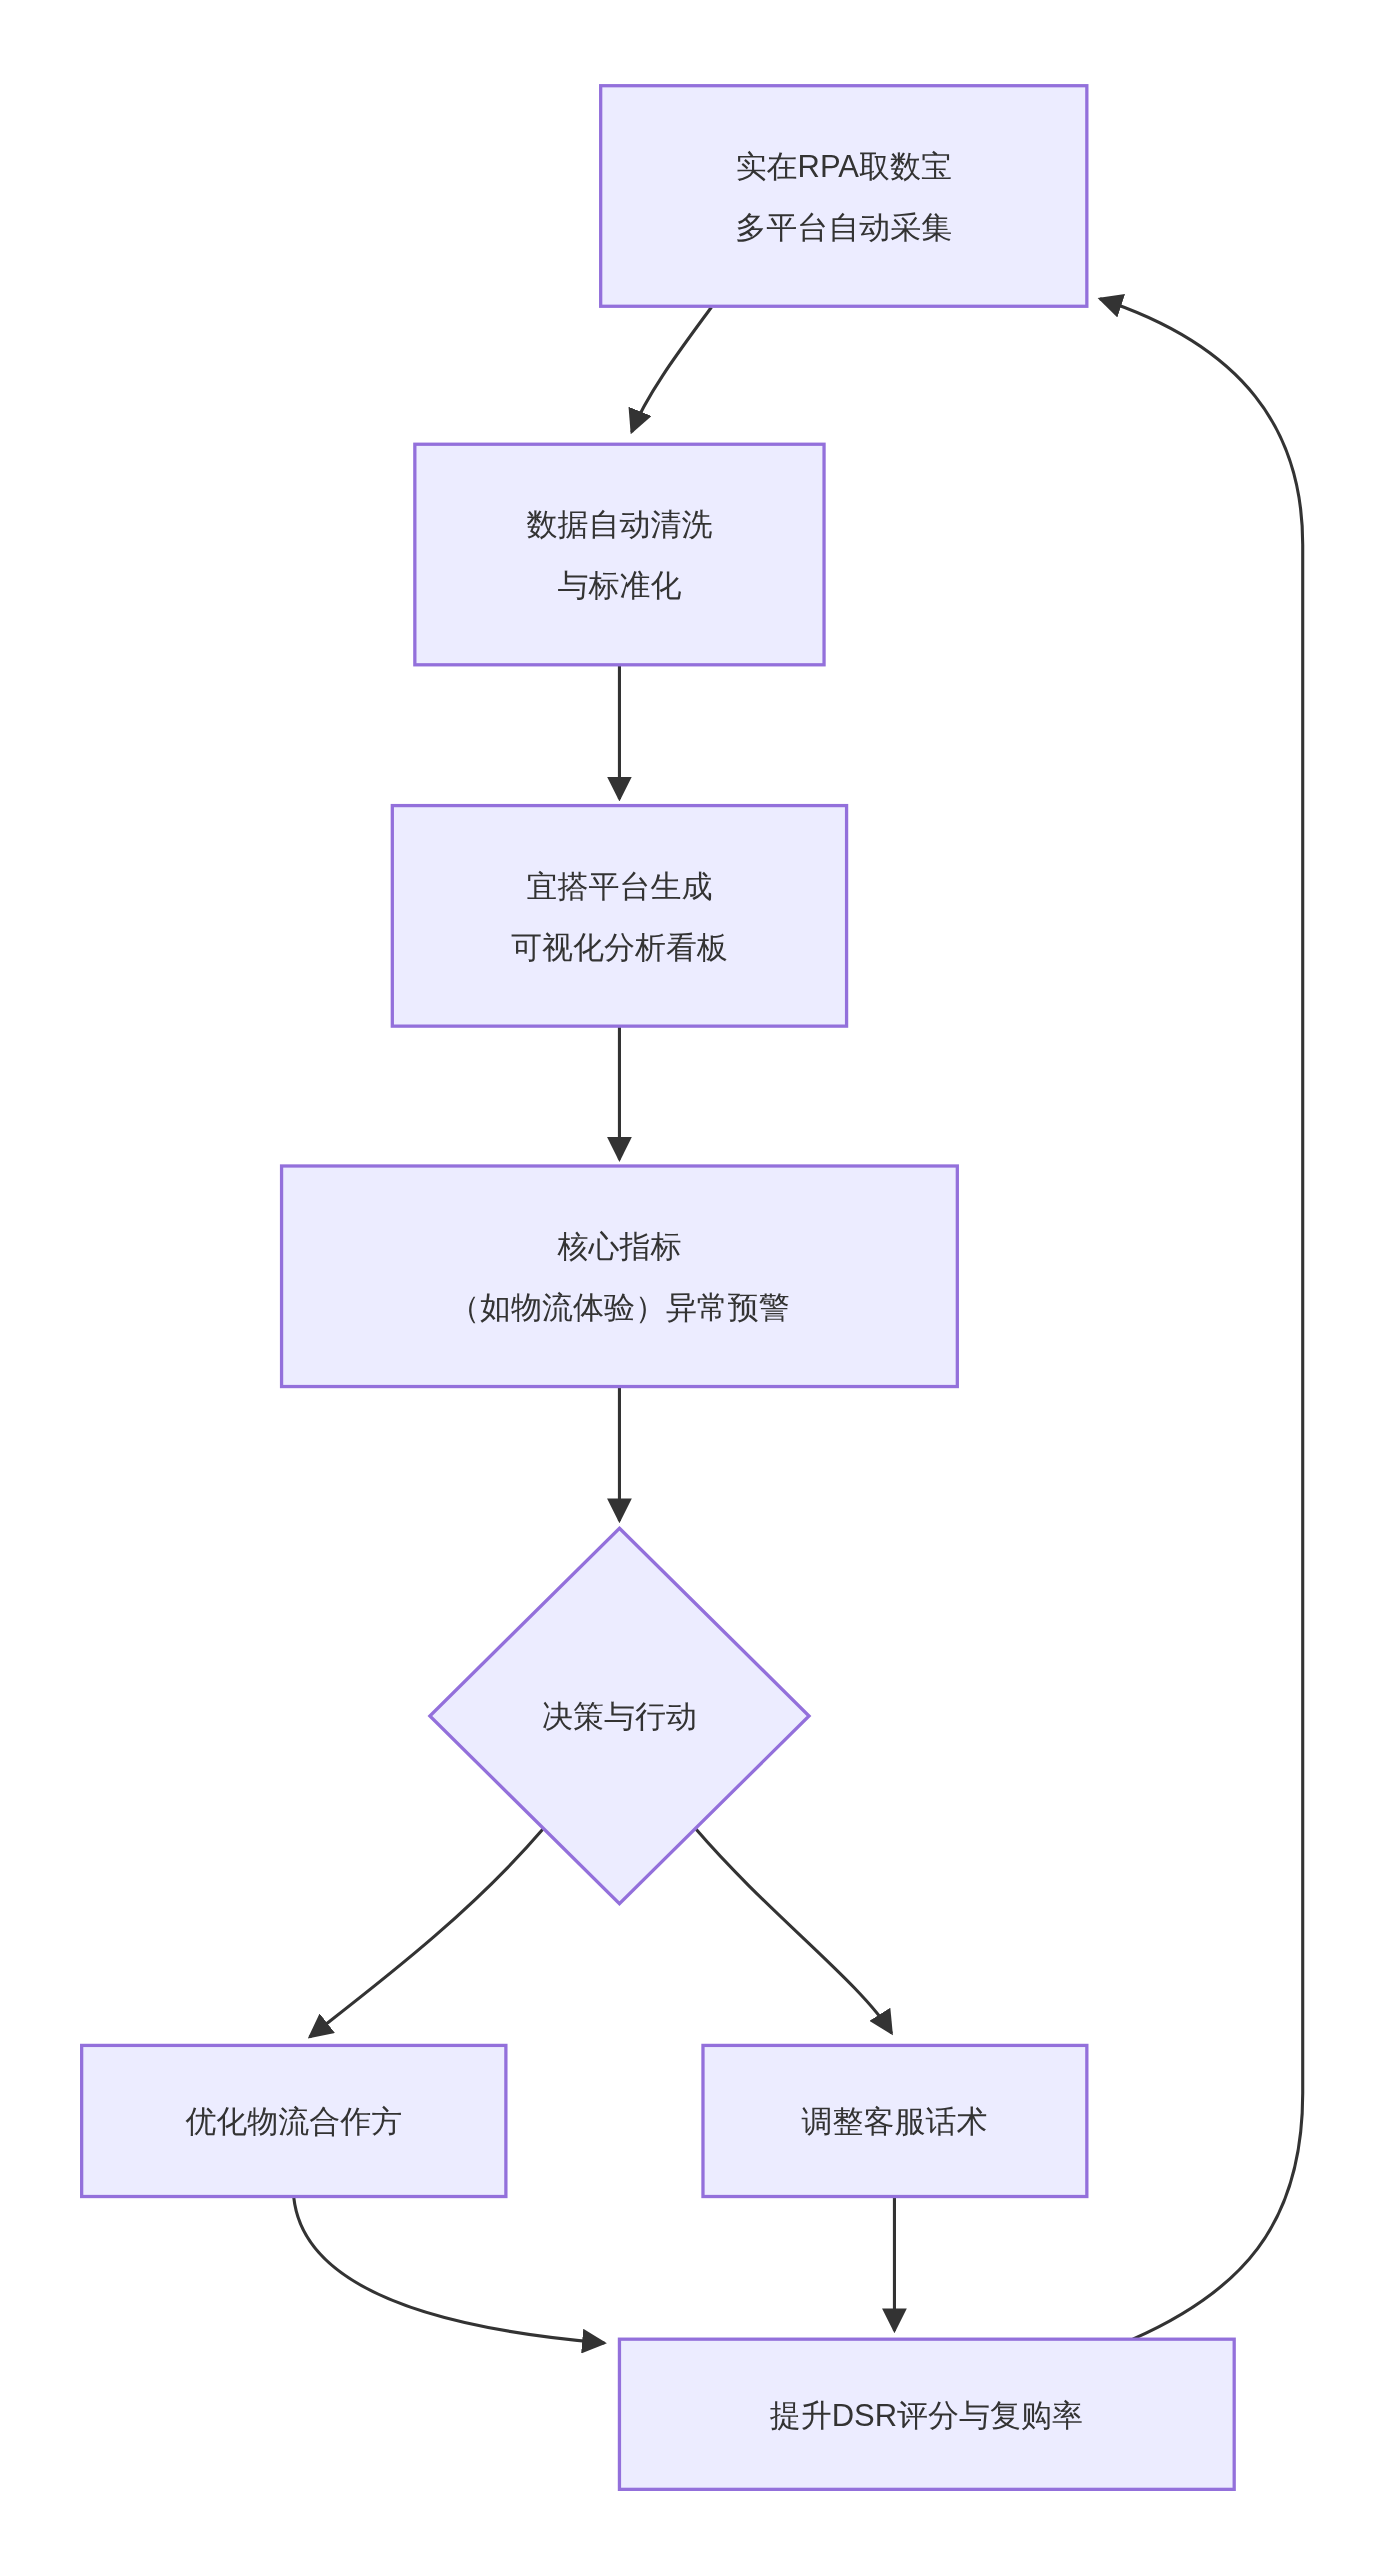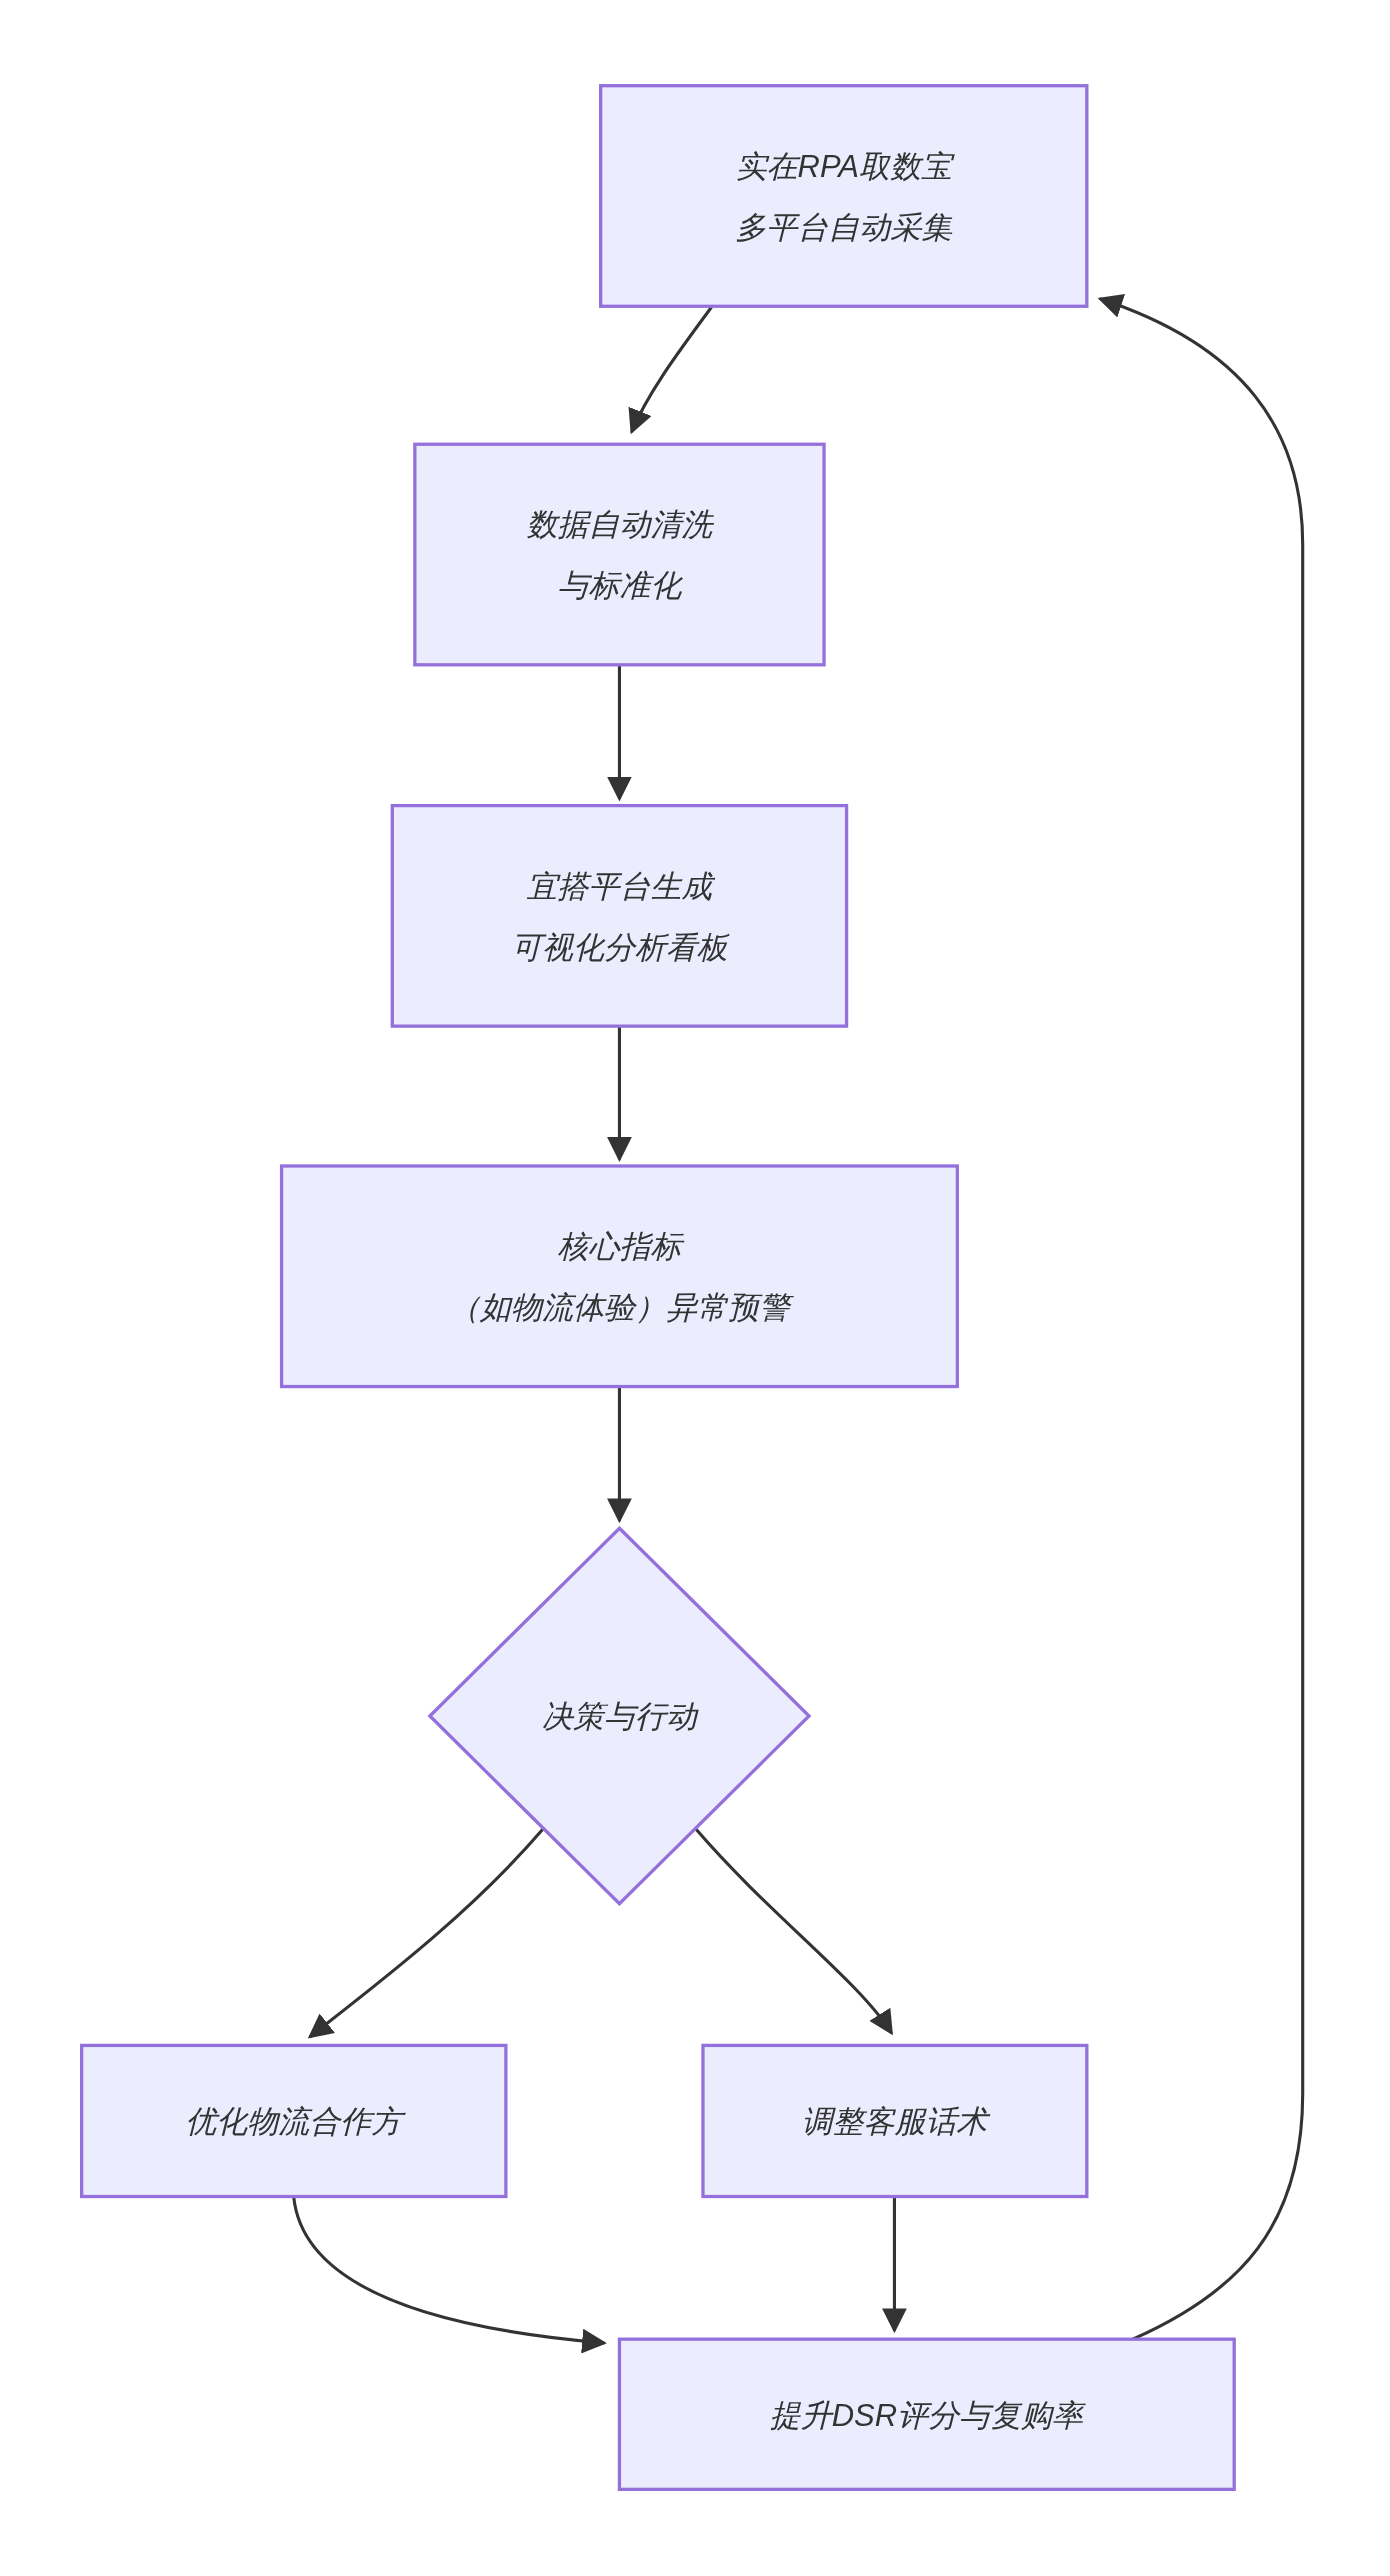--- a/index.html
+++ b/index.html
@@ -6,21 +6,20 @@
     margin: 0;
     padding: 0;
     background: #ffffff;
   }
   .stage {
     position: relative;
     width: 1390px;
     height: 2576px;
     background: #ffffff;
     overflow: hidden;
-    font-style: italic;
   }
   svg { display: block; }
   .node-shape {
     fill: #ECECFF;
     stroke: #9370DB;
     stroke-width: 3.5px;
   }
   .edge {
     fill: none;
     stroke: #333333;

